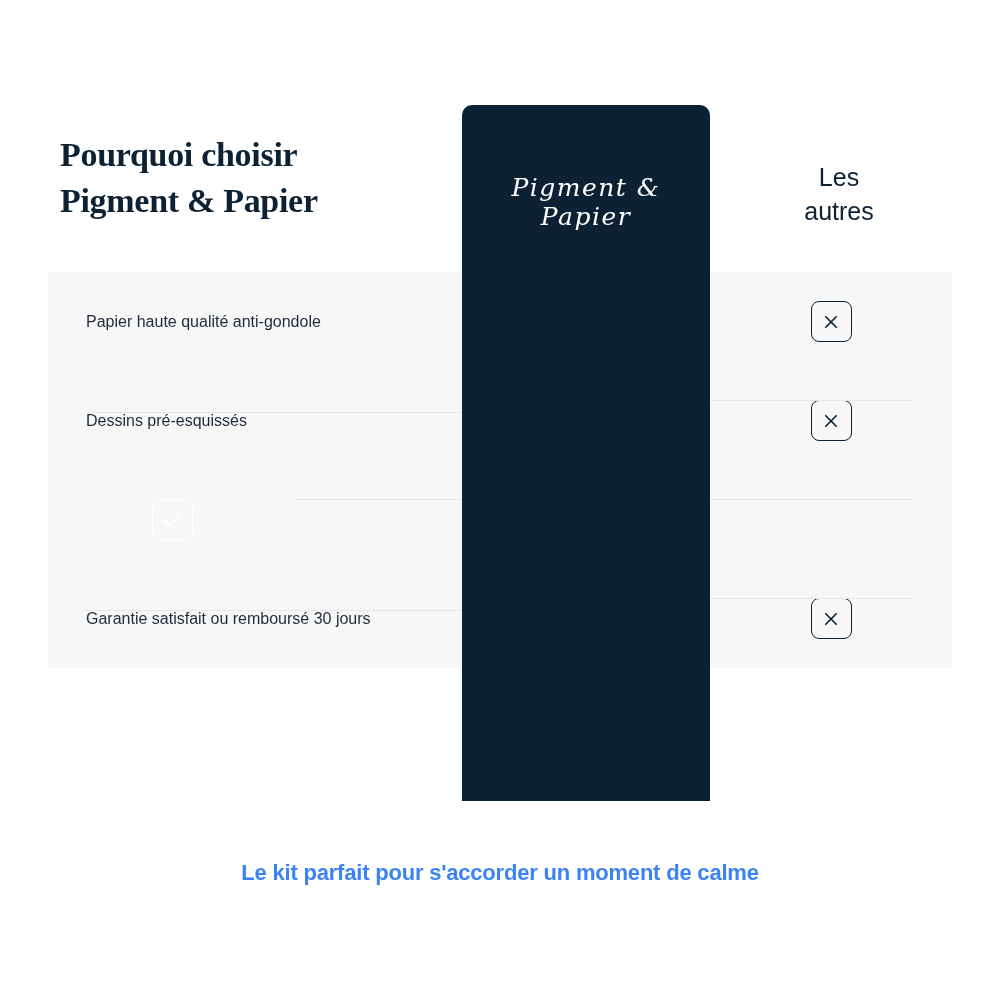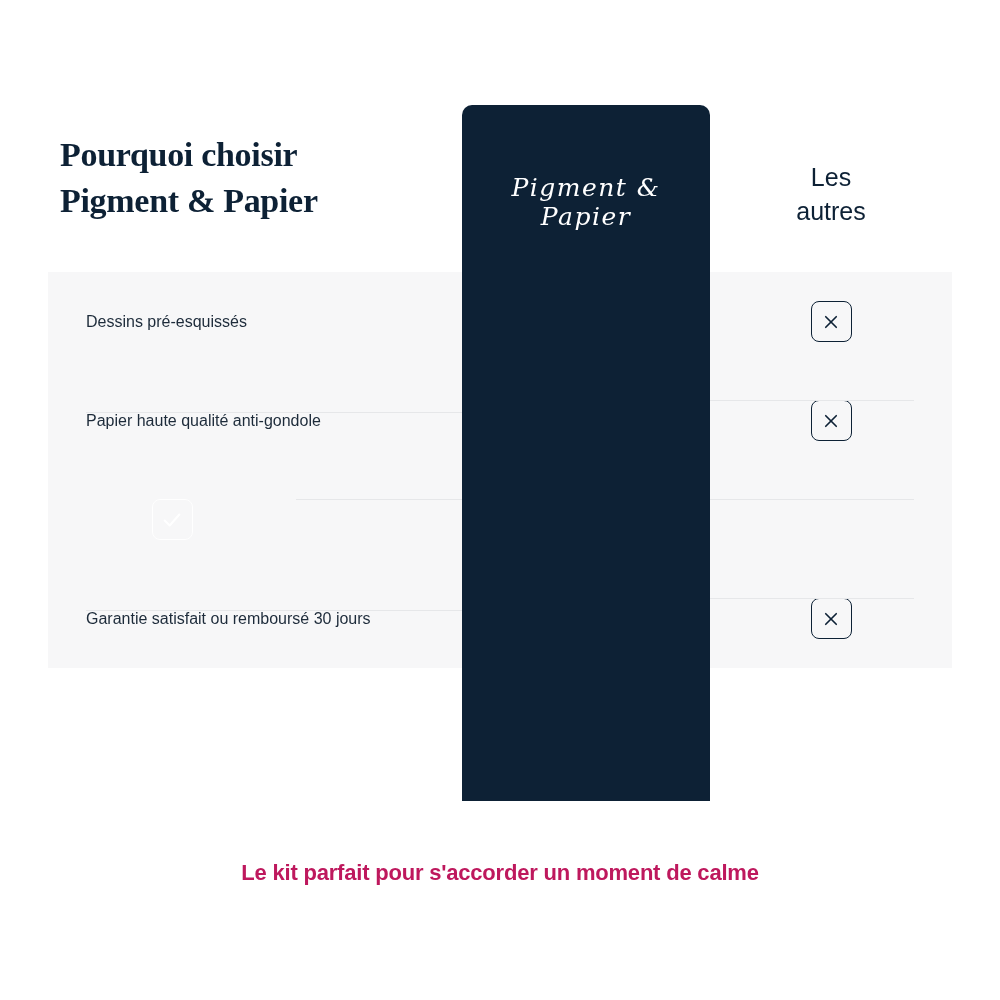--- a/index.html
+++ b/index.html
@@ -63,20 +63,21 @@
   
   .others-header {
     position: absolute;
     left: 710px;
     top: 160px;
     width: 242px;
     text-align: center;
     font-size: 25px;
     line-height: 34px;
     color: #0d2135;
+    padding-left: 8px;
   }
 
   
   .table {
     position: absolute;
     left: 48px;
     top: 272px;
     width: 904px;
     background: #f7f7f8;
     z-index: 1;
@@ -147,75 +148,75 @@
 
   
   .footer {
     position: absolute;
     left: 0;
     top: 860px;
     width: 1000px;
     text-align: center;
     font-size: 22px;
     font-weight: bold;
-    color: #be185d;
+    color: #3b82f6;
     letter-spacing: -0.2px;
   }
 </style>
 </head>
 <body>
 
 <div class="page">
 
   <div class="brand-column">
     <div class="brand-column-label">Pigment &amp; Papier</div>
   </div>
 
   <div class="title">Pourquoi choisir<br>Pigment &amp; Papier</div>
 
   <div class="others-header">Les<br>autres</div>
 
   <div class="table" id="table-body">
       <div class="row">
+        <div class="cell-feature">Papier haute qualité anti-gondole</div>
+        <div class="cell-brand">
+          <span class="icon-box icon-check">
+            <svg width="22" height="22" viewBox="0 0 24 24" fill="none" stroke="#ffffff" stroke-width="2.2" stroke-linecap="round" stroke-linejoin="round">
+              <polyline points="4,12.5 9.5,18 20,6"></polyline>
+            </svg>
+          </span>
+        </div>
+        <div class="cell-others">
+          <span class="icon-box icon-cross">
+            <svg width="18" height="18" viewBox="0 0 24 24" fill="none" stroke="#0d2135" stroke-width="2.2" stroke-linecap="round" stroke-linejoin="round">
+              <line x1="5" y1="5" x2="19" y2="19"></line>
+              <line x1="19" y1="5" x2="5" y2="19"></line>
+            </svg>
+          </span>
+        </div>
+      </div>
+      <div class="row">
         <div class="cell-feature">Dessins pré-esquissés</div>
         <div class="cell-brand">
           <span class="icon-box icon-check">
             <svg width="22" height="22" viewBox="0 0 24 24" fill="none" stroke="#ffffff" stroke-width="2.2" stroke-linecap="round" stroke-linejoin="round">
               <polyline points="4,12.5 9.5,18 20,6"></polyline>
             </svg>
           </span>
         </div>
         <div class="cell-others">
           <span class="icon-box icon-cross">
             <svg width="18" height="18" viewBox="0 0 24 24" fill="none" stroke="#0d2135" stroke-width="2.2" stroke-linecap="round" stroke-linejoin="round">
               <line x1="5" y1="5" x2="19" y2="19"></line>
               <line x1="19" y1="5" x2="5" y2="19"></line>
             </svg>
           </span>
         </div>
       </div>
       <div class="row">
-        <div class="cell-feature">Papier haute qualité anti-gondole</div>
-        <div class="cell-brand">
-          <span class="icon-box icon-check">
-            <svg width="22" height="22" viewBox="0 0 24 24" fill="none" stroke="#ffffff" stroke-width="2.2" stroke-linecap="round" stroke-linejoin="round">
-              <polyline points="4,12.5 9.5,18 20,6"></polyline>
-            </svg>
-          </span>
-        </div>
-        <div class="cell-others">
-          <span class="icon-box icon-cross">
-            <svg width="18" height="18" viewBox="0 0 24 24" fill="none" stroke="#0d2135" stroke-width="2.2" stroke-linecap="round" stroke-linejoin="round">
-              <line x1="5" y1="5" x2="19" y2="19"></line>
-              <line x1="19" y1="5" x2="5" y2="19"></line>
-            </svg>
-          </span>
-        </div>
-      </div>
-      <div class="row">
         <div class="cell-brand">
           <span class="icon-box icon-check">
             <svg width="22" height="22" viewBox="0 0 24 24" fill="none" stroke="#ffffff" stroke-width="2.2" stroke-linecap="round" stroke-linejoin="round">
               <polyline points="4,12.5 9.5,18 20,6"></polyline>
             </svg>
           </span>
         </div>
         <div class="cell-others">
           <span class="icon-box icon-cross">
             <svg width="18" height="18" viewBox="0 0 24 24" fill="none" stroke="#0d2135" stroke-width="2.2" stroke-linecap="round" stroke-linejoin="round">

